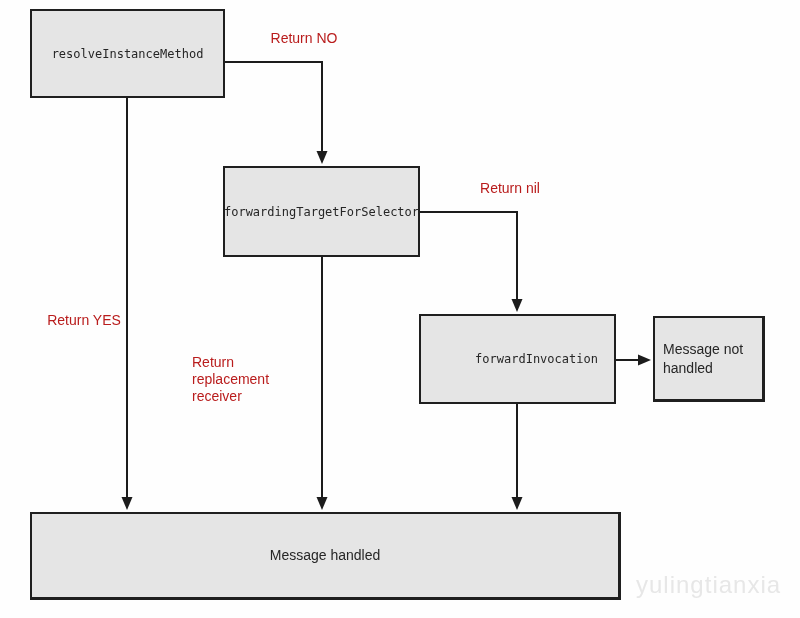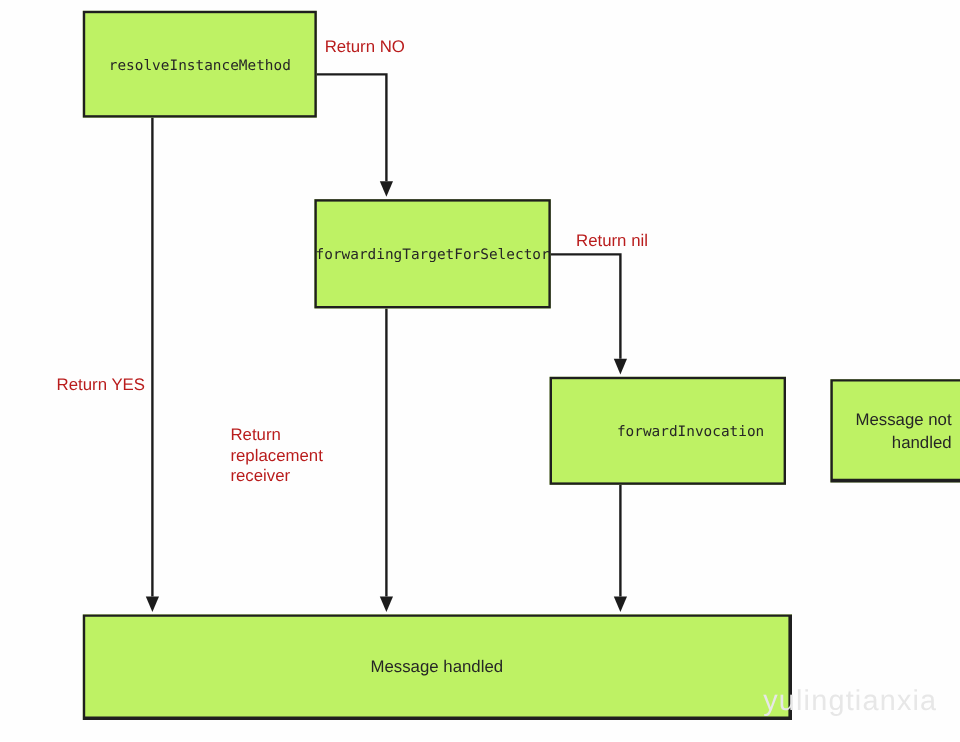--- a/index.html
+++ b/index.html
@@ -26,29 +26,28 @@
     stroke: #1c1c1c;
     stroke-width: 2;
     fill: none;
   }
   .edges-svg .edge-arrowhead {
     fill: #1c1c1c;
     stroke: none;
   }
   .node {
     position: absolute;
-    background: #bef264;
+    background: #e5e5e5;
     border: 2px solid #1f1f1f;
     box-sizing: border-box;
     display: flex;
     align-items: center;
     justify-content: center;
-    text-align: right;
+    text-align: left;
     color: #262626;
-    margin-left: 39px;
   }
   .node.mono {
     font-family: "DejaVu Sans Mono", "Liberation Mono", monospace;
     font-size: 12px;
     letter-spacing: 0px;
   }
   .node.sans {
     font-family: "Liberation Sans", sans-serif;
     font-size: 14px;
     line-height: 1.35;
@@ -60,21 +59,21 @@
                              border-width: 2px 3px 3px 2px; padding: 0 8px; }
   .node-message-handled    { left: 30px;  top: 512px; width: 591px; height: 88px;
                              border-width: 2px 3px 3px 2px; }
   .edge-label {
     position: absolute;
     font-size: 14px;
     color: #b91c1c;
     line-height: 1.2;
   }
   .label-return-no          { left: 266px; top: 30px;  width: 76px;  text-align: center; }
-  .label-return-nil         { left: 474px; top: 192px; width: 72px;  text-align: center; }
+  .label-return-nil         { left: 474px; top: 180px; width: 72px;  text-align: center; }
   .label-return-yes         { left: 46px;  top: 312px; width: 76px;  text-align: center; }
   .label-return-replacement { left: 192px; top: 354px; width: 122px; text-align: left; }
   .watermark {
     position: absolute;
     left: 636px;
     top: 571px;
     width: 160px;
     font-size: 24px;
     color: #e7e7e7;
     letter-spacing: 1px;

